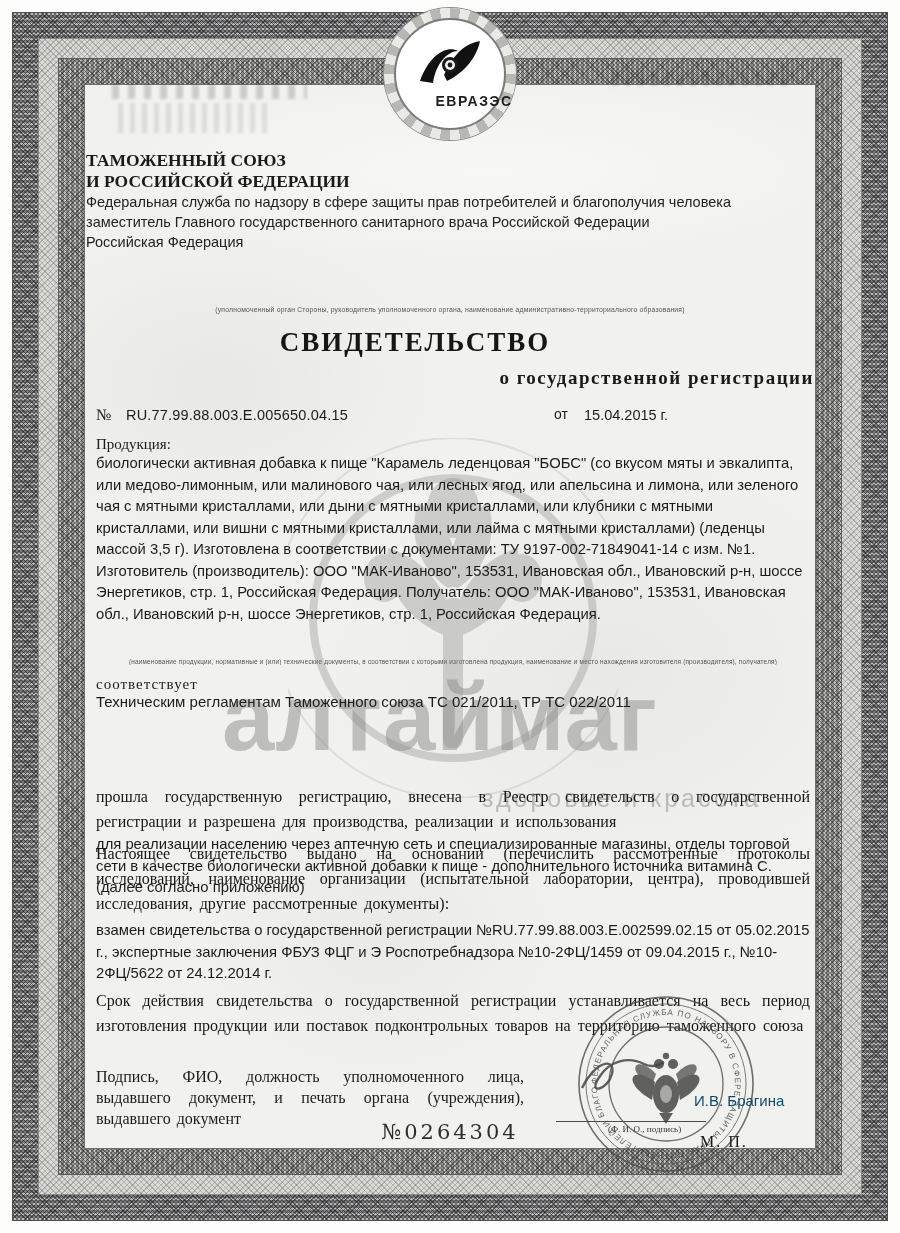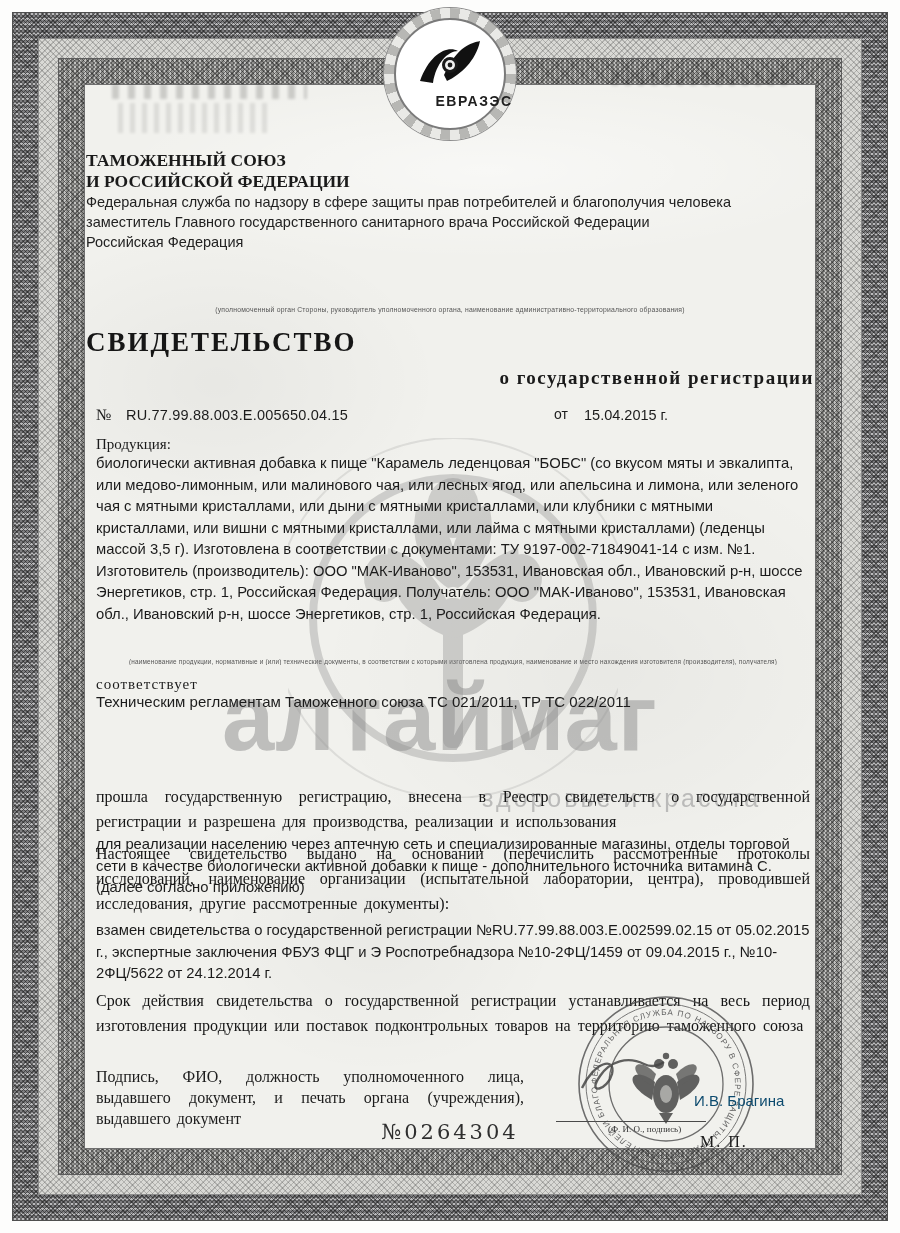--- a/index.html
+++ b/index.html
@@ -48,21 +48,21 @@
 
   
   .hdr { left:86px; top:150px; width:868px; text-align:left; z-index:3; }
   .hdr-bold { font-family:"Liberation Serif", serif; font-weight:bold; font-size:17.5px;
     line-height:21px; color:#1a1a1a; }
   .hdr-agency { font-size:14.5px; line-height:19px; color:#222; margin-top:1px; }
 
   .footnote { font-size:6.8px; color:#555; text-align:center; letter-spacing:.2px; }
   .fn1 { left:86px; top:306px; width:728px; }
 
-  .title-main { left:86px; top:327px; width:658px; 
+  .title-main { left:86px; top:327px; width:658px; text-align:center;
     font-family:"Liberation Serif", serif; font-weight:bold; font-size:27px;
     letter-spacing:2px; color:#161616; }
   .title-sub { left:86px; top:367px; width:728px; text-align:right;
     font-family:"Liberation Serif", serif; font-weight:bold; font-size:19px;
     letter-spacing:1.5px; color:#1a1a1a; }
 
   
   .numrow { left:96px; top:406px; width:712px; z-index:3; }
   .no-label { position:absolute; left:0; top:0; font-family:"Liberation Serif", serif; font-size:16px; }
   .no-value { position:absolute; left:30px; top:1px; font-size:14.5px; letter-spacing:.2px; }

